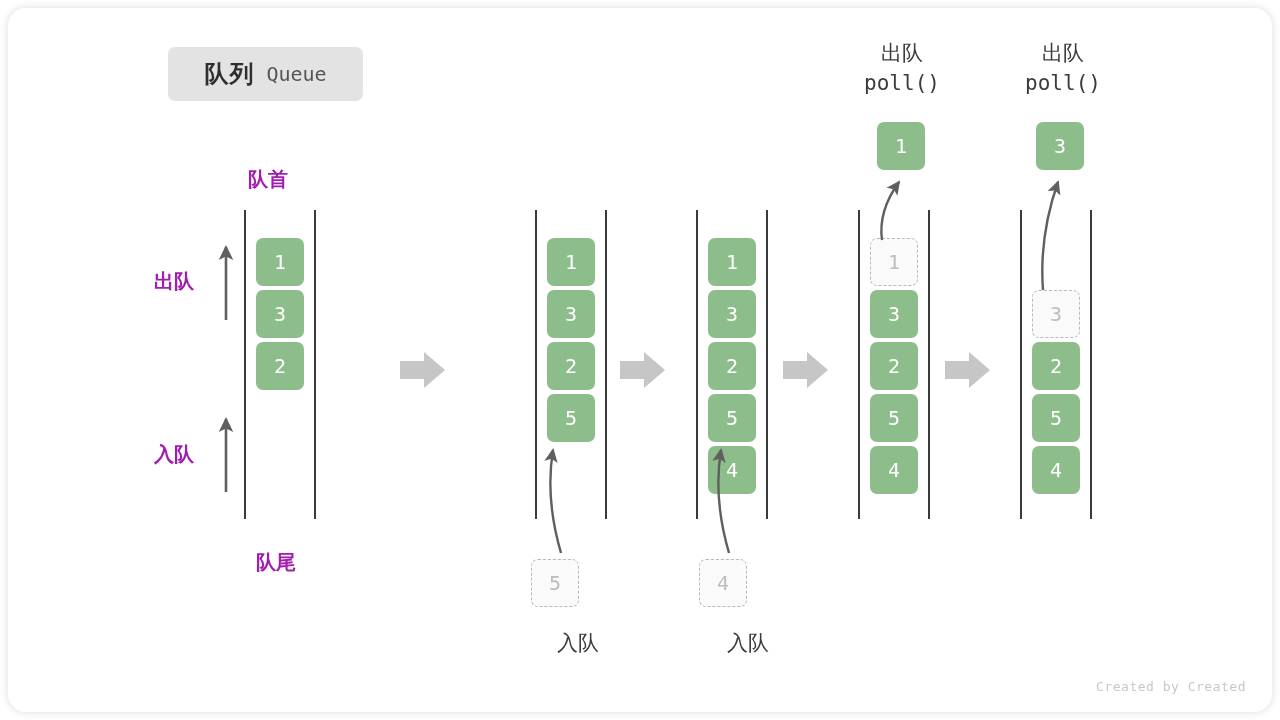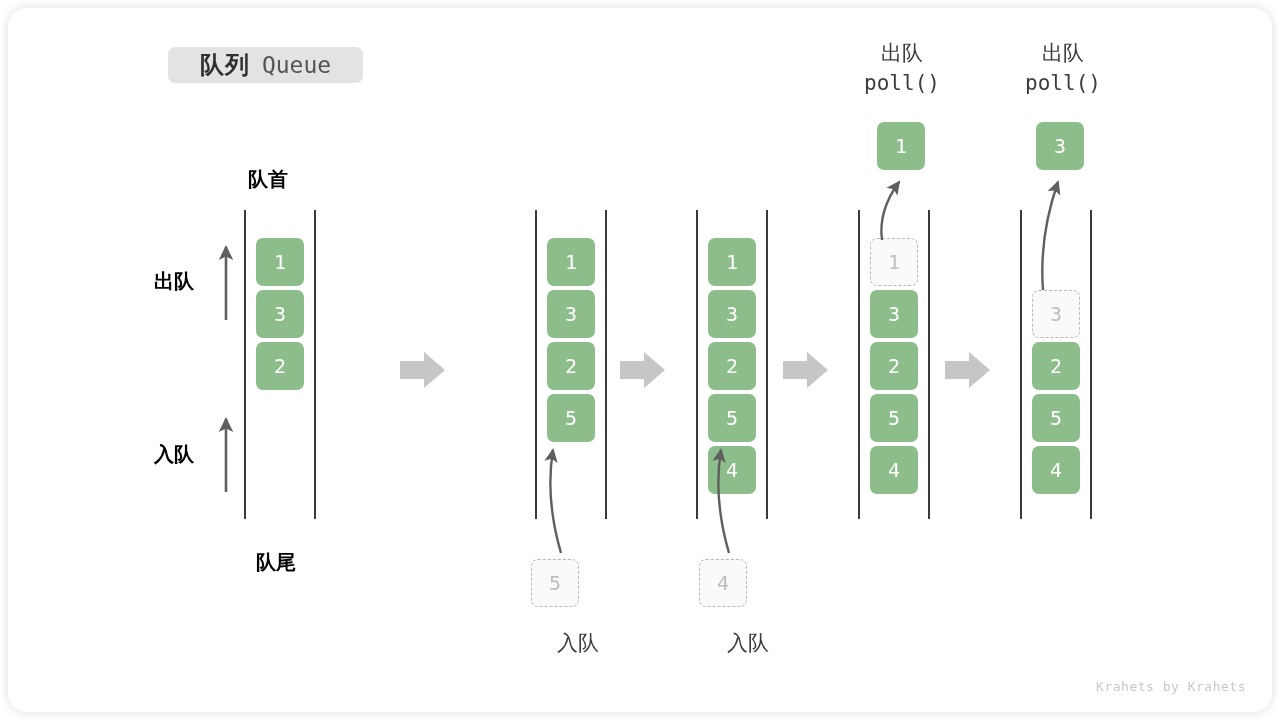--- a/index.html
+++ b/index.html
@@ -29,45 +29,45 @@
     left: 0; top: 0;
     width: 1264px;
     height: 704px;
   }
   
   #title-chip {
     position: absolute;
     left: 160px;
     top: 39px;
     width: 195px;
-    height: 36px;
+    height: 54px;
     background: #e3e3e3;
     border-radius: 7px;
     display: flex;
     align-items: center;
     justify-content: center;
     gap: 12px;
   }
   #title-chip .cn {
     font-size: 24px;
     font-weight: bold;
     color: #2f2f2f;
     letter-spacing: 1px;
   }
   #title-chip .en {
     font-family: "DejaVu Sans Mono", "Liberation Mono", monospace;
-    font-size: 23px;
+    font-size: 20px;
     color: #555555;
   }
   
   .cn-bold {
     position: absolute;
     font-size: 20px;
     font-weight: bold;
-    color: #000000;
+    color: #a21caf;
     white-space: nowrap;
   }
   .op-label {
     position: absolute;
     text-align: center;
     white-space: nowrap;
     line-height: 1.45;
   }
   .op-label .cn {
     display: block;
@@ -238,15 +238,15 @@
           <path d="M937,353 L961,353 L961,344 L982,362 L961,380 L961,371 L937,371 Z" fill="#c6c6c6"></path>
           <line x1="218" y1="312" x2="218" y2="239" stroke="#5f5f5f" stroke-width="2.6" marker-end="url(#mk-dark)"></line>
           <line x1="218" y1="484" x2="218" y2="411" stroke="#5f5f5f" stroke-width="2.6" marker-end="url(#mk-dark)"></line>
           <path d="M553,545 Q537,490 545,442" fill="none" stroke="#5f5f5f" stroke-width="2.4" marker-end="url(#mk-dark)"></path>
           <path d="M721,545 Q705,490 713,442" fill="none" stroke="#5f5f5f" stroke-width="2.4" marker-end="url(#mk-dark)"></path>
           <path d="M874,232 Q870,203 891,174" fill="none" stroke="#5f5f5f" stroke-width="2.4" marker-end="url(#mk-dark)"></path>
           <path d="M1035,282 Q1031,228 1050,174" fill="none" stroke="#5f5f5f" stroke-width="2.4" marker-end="url(#mk-dark)"></path>
         </g>
     </svg>
 
-    <div id="credit">Krahets by Krahets</div>
+    <div id="credit">Created by Created</div>
   </div>
 </div>
 
 </body></html>

